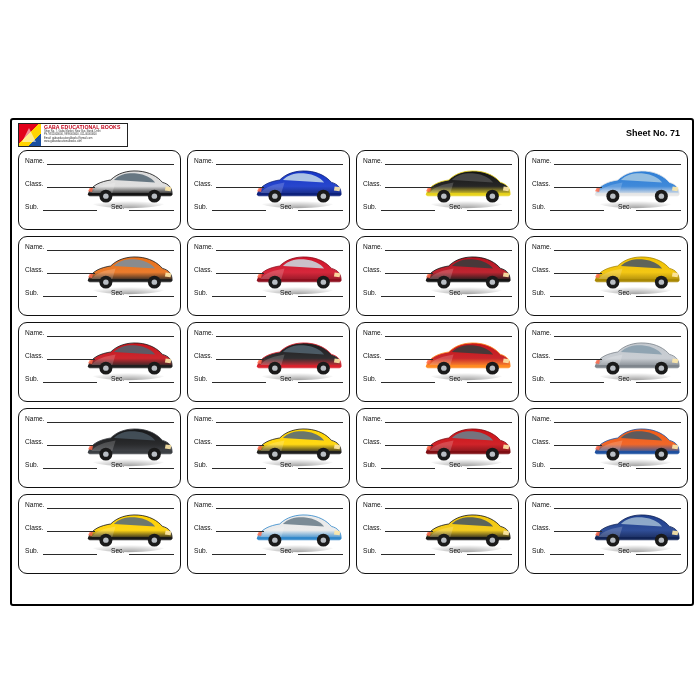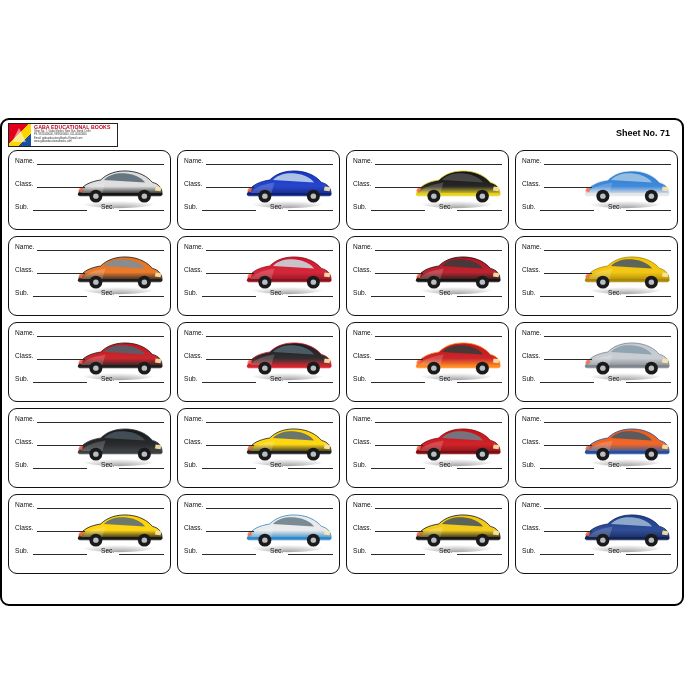--- a/index.html
+++ b/index.html
@@ -4,24 +4,24 @@
 <style>
   html,body{margin:0;padding:0;}
   body{
     width:700px;height:700px;
     background:#ffffff;
     font-family:"Liberation Sans", sans-serif;
     overflow:hidden;
   }
   #sheet{
     position:absolute;
-    left:0;top:118px;
+    left:10px;top:118px;
     width:684px;height:488px;
     border:2px solid #000;
-    border-radius:9px;
+    border-radius:3px;
     background:#fff;
     box-sizing:border-box;
   }
   
   #header{
     position:relative;
     height:28px;
     box-sizing:border-box;
   }
   #logo-box{

